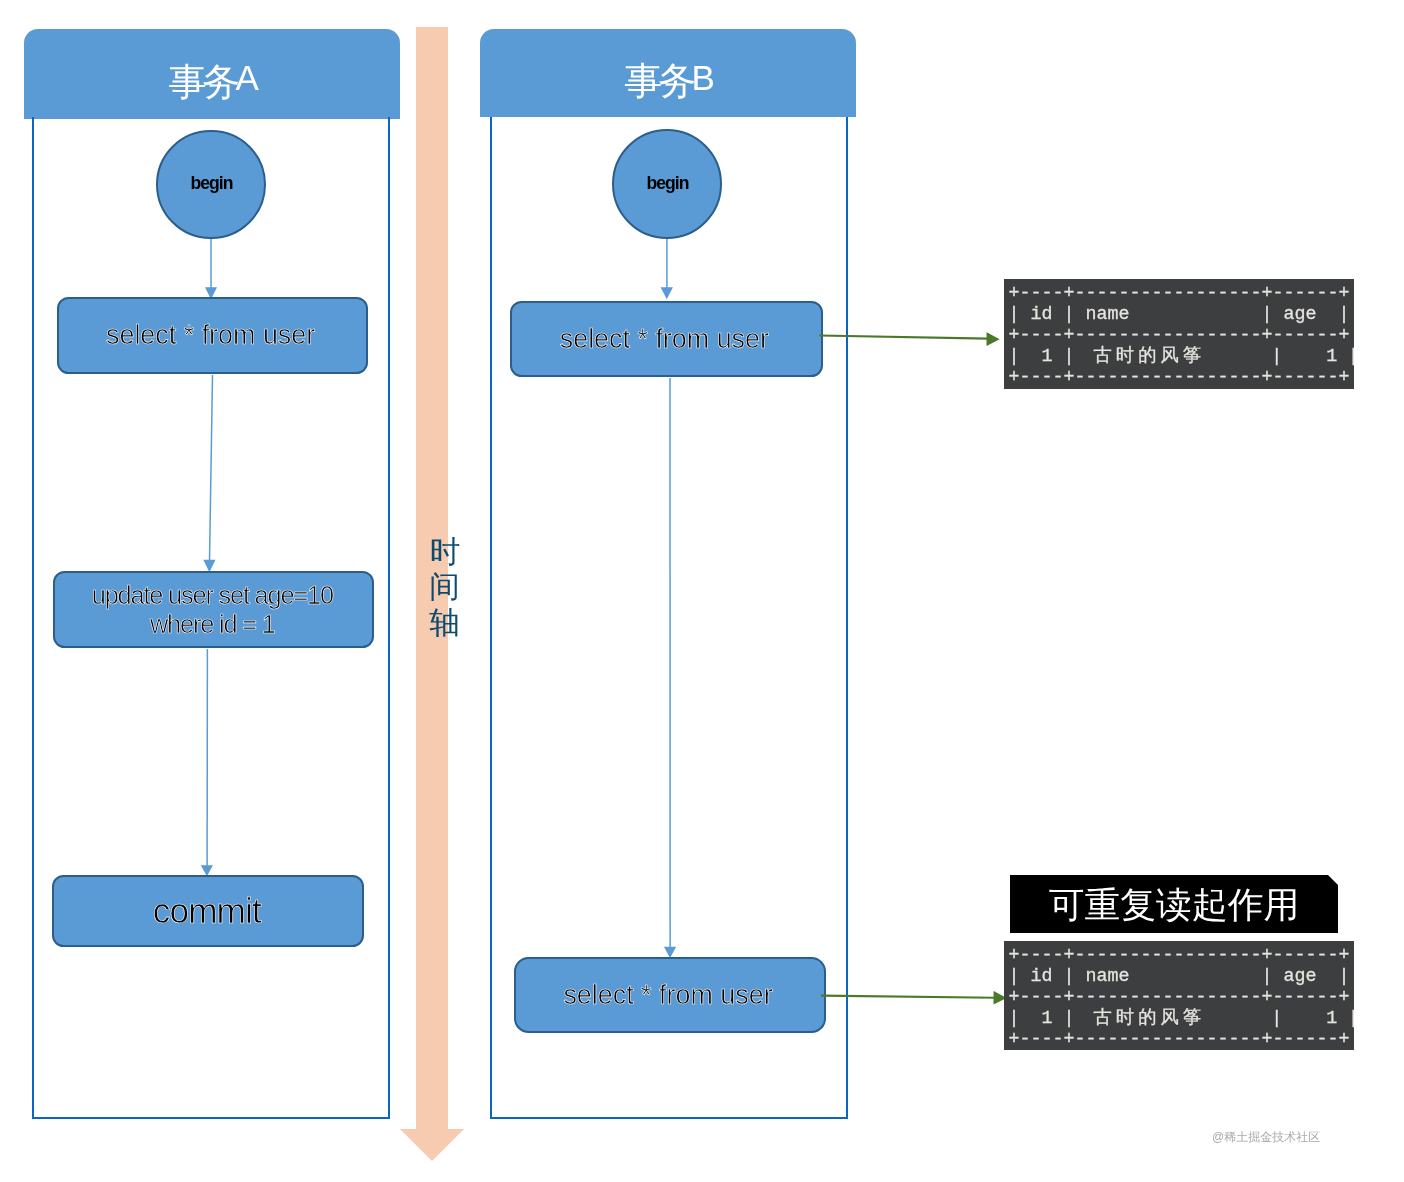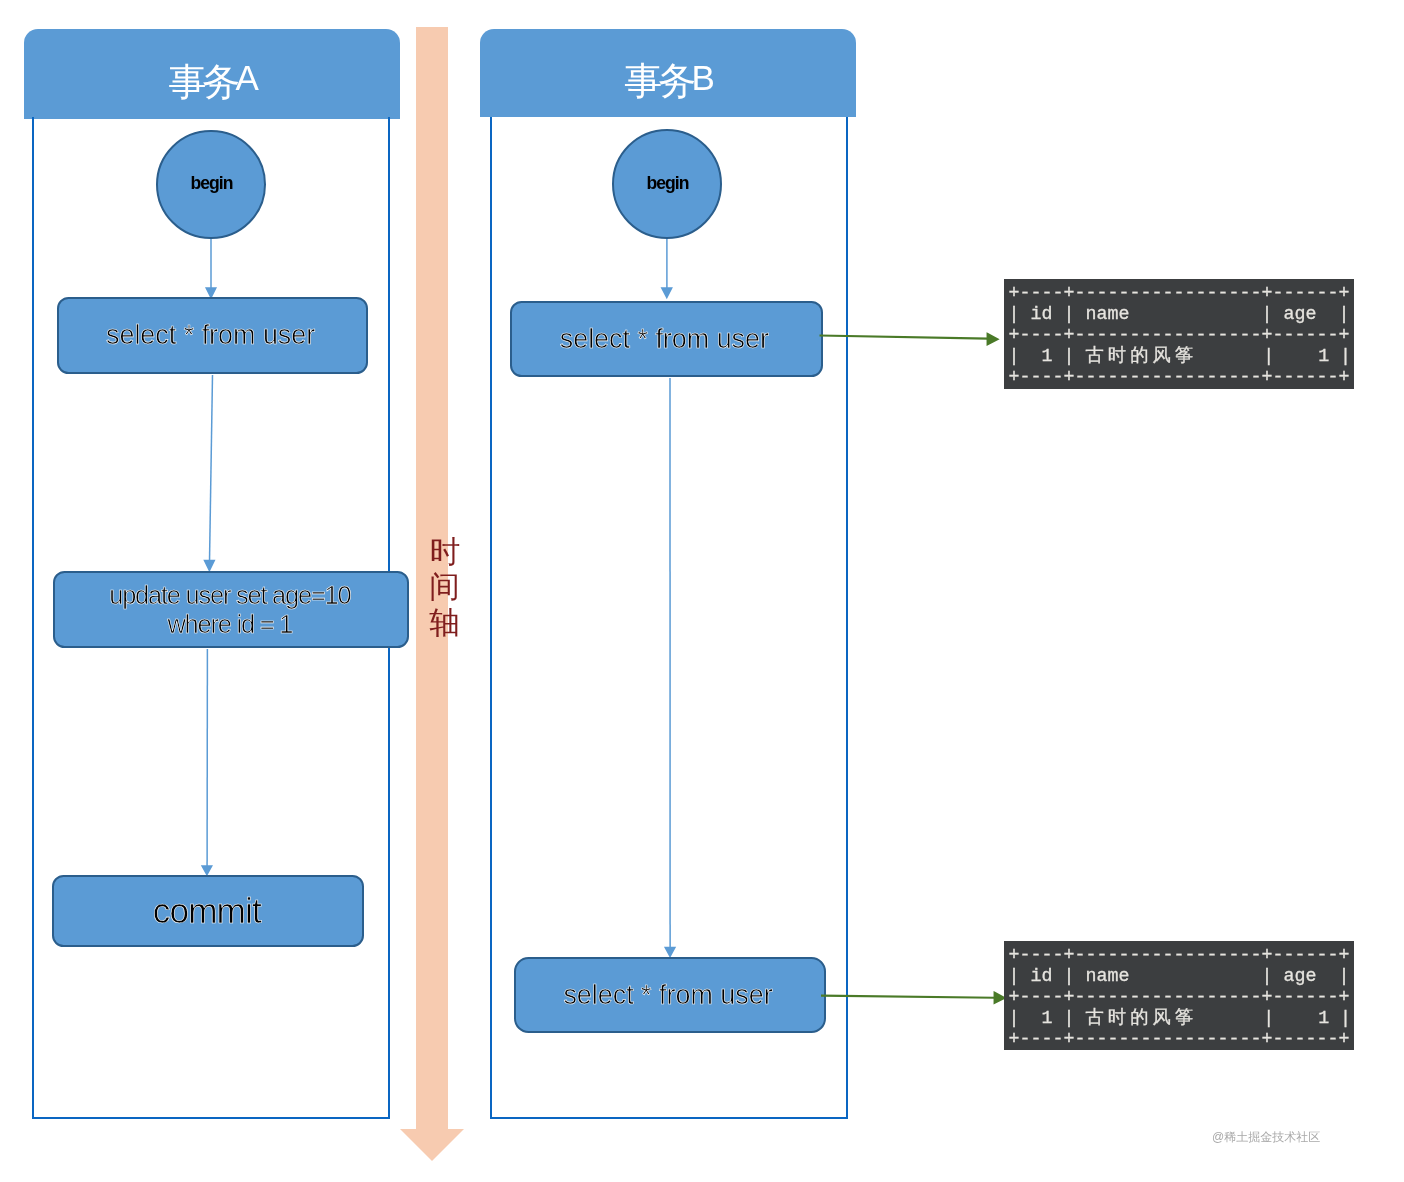--- a/index.html
+++ b/index.html
@@ -39,40 +39,40 @@
     line-height:1.13;
     -webkit-text-stroke:0.6px #ffffff;
   }
   .node.circle{border-radius:50%;-webkit-text-stroke:0px;}
   .han{font-size:38px;letter-spacing:-4.2px;margin-right:-0.6px;margin-top:8px;}
 
   
   .timeline-label{
     position:absolute; width:55px; text-align:center;
     font-family:"Liberation Sans",serif;
-    font-size:30.5px; line-height:35.4px; color:#7f1d1d;
+    font-size:30.5px; line-height:35.4px; color:#0c4a6e;
     word-break:break-all; white-space:normal;
     letter-spacing:-2px; text-indent:1px;
   }
 
   
   .result-panel{
     position:absolute; box-sizing:border-box;
     background:#3C3E40;
     font-family:"Liberation Mono","DejaVu Sans Mono",monospace;
     font-size:18.34px; line-height:21.05px;
     color:#E6E4DF;
     -webkit-text-stroke:0.3px #E6E4DF;
     white-space:pre;
     padding:4px 0 0 4.5px;
     overflow:hidden;
     letter-spacing:0px;
   }
   .result-panel .rline{display:block;height:21.05px;line-height:21.05px;overflow:visible;}
-  .result-panel .cjk{letter-spacing:4px;}
+  .result-panel .cjk{letter-spacing:4px;margin-left:8px;}
 
   
   .callout{
     position:absolute; box-sizing:border-box;
     background:#000000;
     color:#ffffff;
     font-family:"Liberation Sans",serif;
     font-size:35.8px; line-height:60.5px;
     text-align:center;
     clip-path:polygon(0 0, calc(100% - 10px) 0, 100% 10px, 100% 100%, 0 100%);
@@ -106,21 +106,21 @@
       <polygon points="206.2,288 215.8,288 211,297.5"></polygon>
       <line x1="212.5" y1="375" x2="209.5" y2="562"></line>
       <polygon points="204.5,560.5 214.3,560.5 209.4,570.5"></polygon>
       <line x1="207.4" y1="649" x2="207.1" y2="866"></line>
       <polygon points="202.1,866 211.7,866 206.9,874.6"></polygon>
     </g>
   </svg>
 
   <div class="node circle" style="left:156.3px;top:129.5px;width:109.5px;height:109.5px;font-size:17.6px;font-weight:bold;letter-spacing:-0.95px;text-indent:0.95px;">begin</div>
   <div class="node" style="left:56.6px;top:297.2px;width:311px;height:76.6px;font-size:26.9px;padding-right:3px;">select * from user</div>
-  <div class="node" style="left:52.8px;top:571.2px;width:356px;height:77px;font-size:25.4px;letter-spacing:-1.2px;padding-right:2px;">update user set age=10
+  <div class="node" style="left:52.8px;top:571.2px;width:321px;height:77px;font-size:25.4px;letter-spacing:-1.2px;padding-right:2px;">update user set age=10
 where id = 1</div>
   <div class="node" style="left:52.1px;top:874.8px;width:312.4px;height:72.3px;font-size:35.2px;letter-spacing:-0.9px;padding-right:3px;">commit</div>
 
   <div class="col-header" style="left:480.3px;top:28.8px;width:375.5px;height:88.6px;"><span class="han">事务</span>B</div>
   <div class="col-frame" style="left:489.5px;top:116.5px;width:358px;height:1002.5px;"></div>
 
   <svg width="1404" height="1182" style="pointer-events:none">
     <g stroke="#5B9BD5" stroke-width="1.5" fill="#5B9BD5">
       <line x1="666.9" y1="239" x2="666.9" y2="288"></line>
       <polygon points="661.8,288 671.7,288 666.8,297.7"></polygon>
@@ -137,17 +137,18 @@
     <g stroke="#4A7A28" stroke-width="2.1" fill="#4A7A28">
       <line x1="819.5" y1="335.5" x2="988" y2="338.6"></line>
       <polygon points="987.6,333.9 997.4,339.2 987.6,344.3"></polygon>
       <line x1="821" y1="995.6" x2="995" y2="997.7"></line>
       <polygon points="994.6,992.8 1004.3,997.9 994.6,1002.9"></polygon>
     </g>
   </svg>
 
   <div class="result-panel" style="left:1004px;top:279px;width:350px;height:110px;"><span class="rline">+----+-----------------+------+</span><span class="rline">| id | name            | age  |</span><span class="rline">+----+-----------------+------+</span><span class="rline">|  1 | <span class="cjk">古时的风筝</span>      |    1 |</span><span class="rline">+----+-----------------+------+</span></div>
 
+  <div class="callout" style="left:1010px;top:875px;width:328px;height:58px;">可重复读起作用</div>
 
   <div class="result-panel" style="left:1004px;top:941px;width:350px;height:109px;"><span class="rline">+----+-----------------+------+</span><span class="rline">| id | name            | age  |</span><span class="rline">+----+-----------------+------+</span><span class="rline">|  1 | <span class="cjk">古时的风筝</span>      |    1 |</span><span class="rline">+----+-----------------+------+</span></div>
 
   <div class="watermark" style="left:1212px;top:1131px;">@稀土掘金技术社区</div>
 </div>
 
 </body></html>

